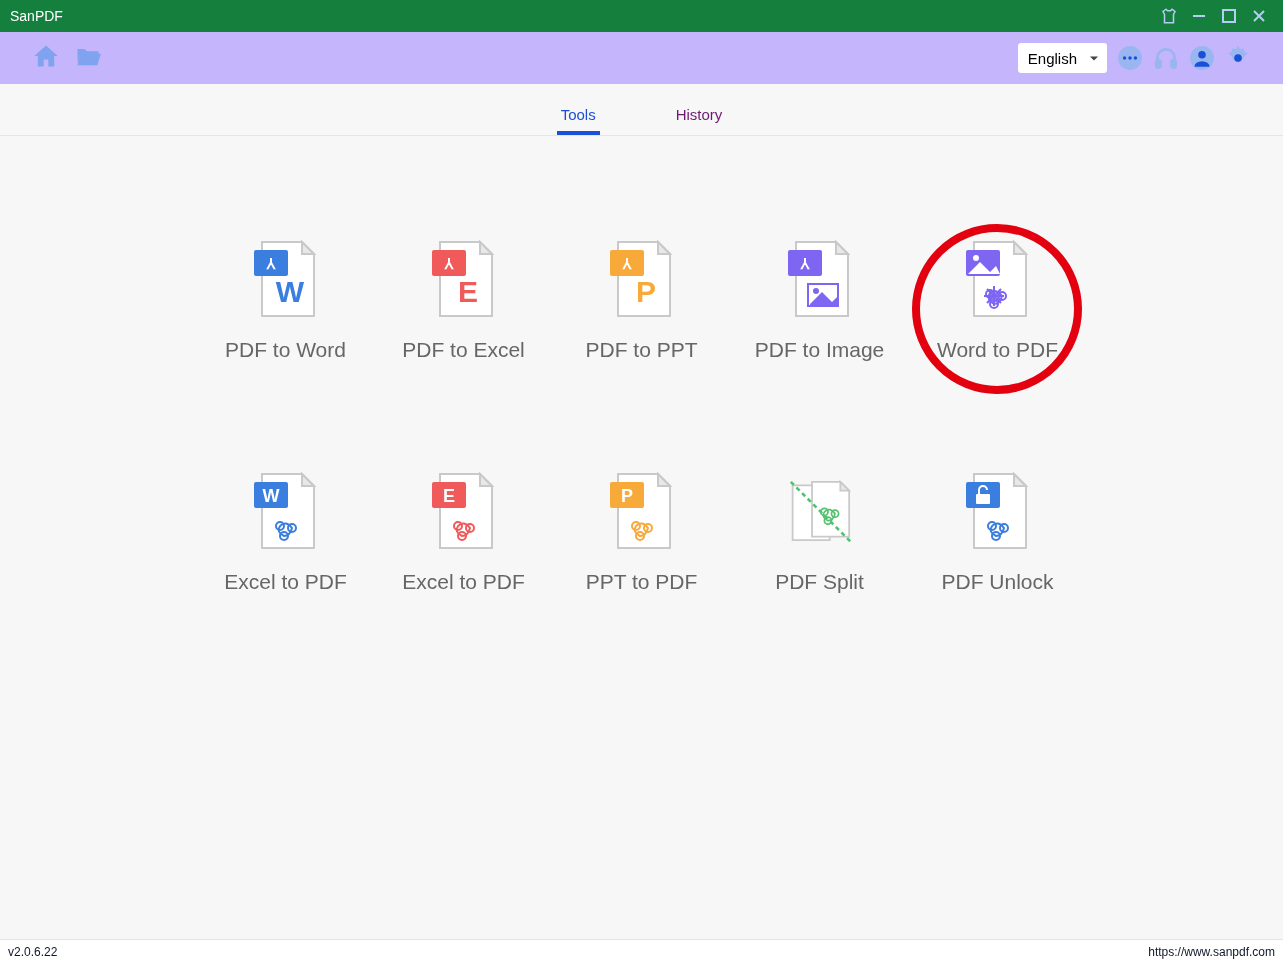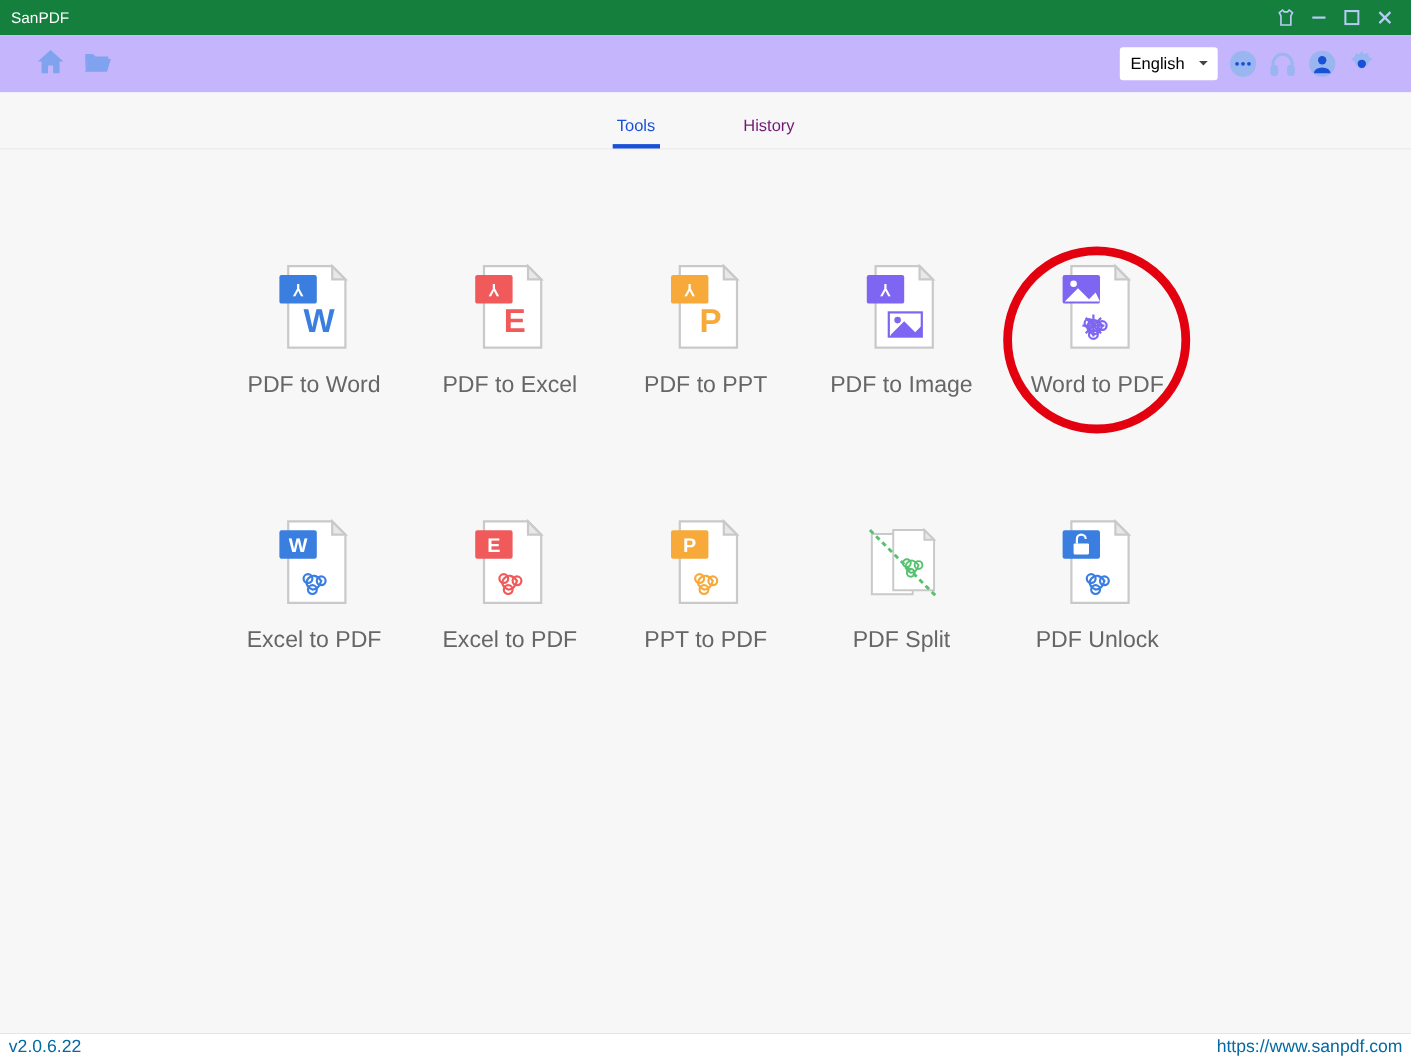--- a/index.html
+++ b/index.html
@@ -105,22 +105,22 @@
   border-radius: 50%;
   pointer-events: none;
 }
 .footer {
   height: 24px;
   background: #fff;
   border-top: 1px solid #e5e5e5;
   display: flex;
   align-items: center;
   padding: 0 8px;
-  font-size: 16px;
-  color: #0369a1;
+  font-size: 12px;
+  color: #0f172a;
 }
 .footer .spacer { flex: 1; }
 
 </style>
 </head>
 <body>
 
 <div class="titlebar">
   <span class="app-title">SanPDF</span>
   <span class="spacer"></span>

